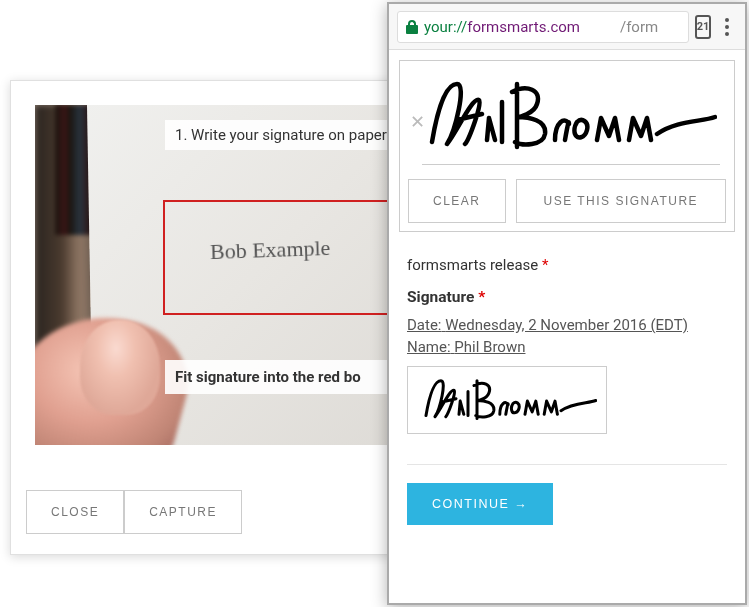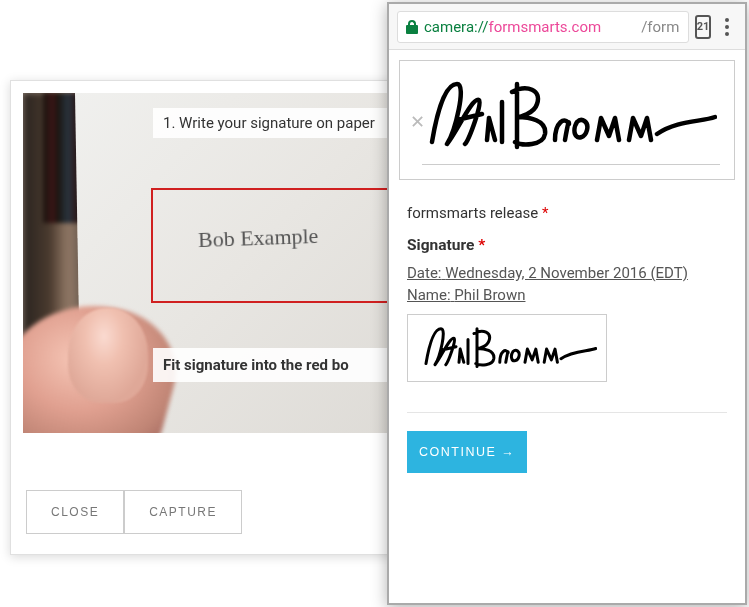--- a/index.html
+++ b/index.html
@@ -18,21 +18,21 @@
       top: 80px;
       width: 560px;
       height: 475px;
       background: #fff;
       border: 1px solid #e0e0e0;
       box-shadow: 0 2px 10px rgba(0,0,0,0.15);
     }
     
     .camera-viewport {
       position: relative;
-      margin: 12px;
+      margin: 24px;
       width: 536px;
       height: 340px;
       overflow: hidden;
       background: #8a7c70;
     }
     
     
     .room-bg {
       position: absolute;
       inset: 0;
@@ -190,21 +190,21 @@
       position: absolute;
       top: 0;
       left: 2px;
       width: 4px;
       height: 6px;
       border: 2px solid #0a8040;
       border-bottom: none;
       border-radius: 4px 4px 0 0;
     }
     .url-https { color: #0a8040; }
-    .url-domain { color: #ec4899; }
+    .url-domain { color: #701a75; }
     .url-path { color: #888; margin-left: 40px; }
     
     .tab-count {
       width: 16px;
       height: 24px;
       border: 2px solid #555;
       border-radius: 3px;
       display: flex;
       align-items: center;
       justify-content: center;
@@ -303,21 +303,21 @@
     .divider {
       margin: 30px 0 18px 0;
       height: 1px;
       background: #e5e5e5;
     }
     
     .continue-btn {
       background: #2db4e0;
       color: #fff;
       border: none;
-      padding: 14px 12px;
+      padding: 14px 25px;
       font-size: 12.5px;
       letter-spacing: 1.5px;
       font-weight: 500;
       cursor: pointer;
     }
   </style>
 </head>
 <body>
 
 <div class="camera-panel">
@@ -340,39 +340,43 @@
     <button class="btn">CLOSE</button>
     <button class="btn">CAPTURE</button>
   </div>
 </div>
 
 <div class="mobile-panel">
   <div class="url-bar">
     <div class="url-field">
       <span class="lock-icon"></span>
       <span>
-        <span class="url-https">camera://</span><span class="url-domain">formsmarts.com</span><span class="url-path">/form</span>
+        <span class="url-https">your://</span><span class="url-domain">formsmarts.com</span><span class="url-path">/form</span>
       </span>
     </div>
     <div class="tab-count">21</div>
     <div class="menu-dots">
       <span></span>
         <span></span>
         <span></span>
     </div>
   </div>
 
   <div class="signature-capture">
     <span class="close-x">✕</span>
     <div class="signature-box">
       <svg class="sig-svg" viewBox="0 0 300 90">
         <path d="M 15 70 C 20 40 28 12 40 12 C 50 12 38 60 30 72 C 40 60 55 25 62 28 C 66 30 52 68 48 72 M 40 48 L 65 42 M 70 68 L 72 46 M 72 46 L 78 68 M 85 30 L 85 70 M 100 12 L 100 75 M 95 20 C 110 12 125 18 120 32 C 117 42 102 45 100 45 C 112 45 130 48 128 62 C 126 74 105 74 98 70 M 138 68 C 138 50 148 44 152 52 C 152 44 148 68 148 68 M 160 50 C 165 45 172 50 170 58 C 168 66 160 68 158 62 C 156 56 160 50 160 50 M 180 68 L 184 46 L 192 64 L 198 46 L 202 68 M 212 68 L 216 46 L 224 64 L 230 46 L 234 68 M 240 62 C 260 48 285 50 298 45" stroke="#000" stroke-width="4.5" fill="none" stroke-linecap="round" stroke-linejoin="round"></path>
       </svg>
       <div class="sig-line"></div>
     </div>
+    <div class="sig-buttons">
+      <button class="btn">CLEAR</button>
+      <button class="btn wide">USE THIS SIGNATURE</button>
+    </div>
   </div>
 
   <div class="form-content">
     <div class="line">
       <span>formsmarts release</span> <span class="req">*</span>
     </div>
     
     <div class="section-label">
       <span>Signature</span> <span class="req">*</span>
     </div>

